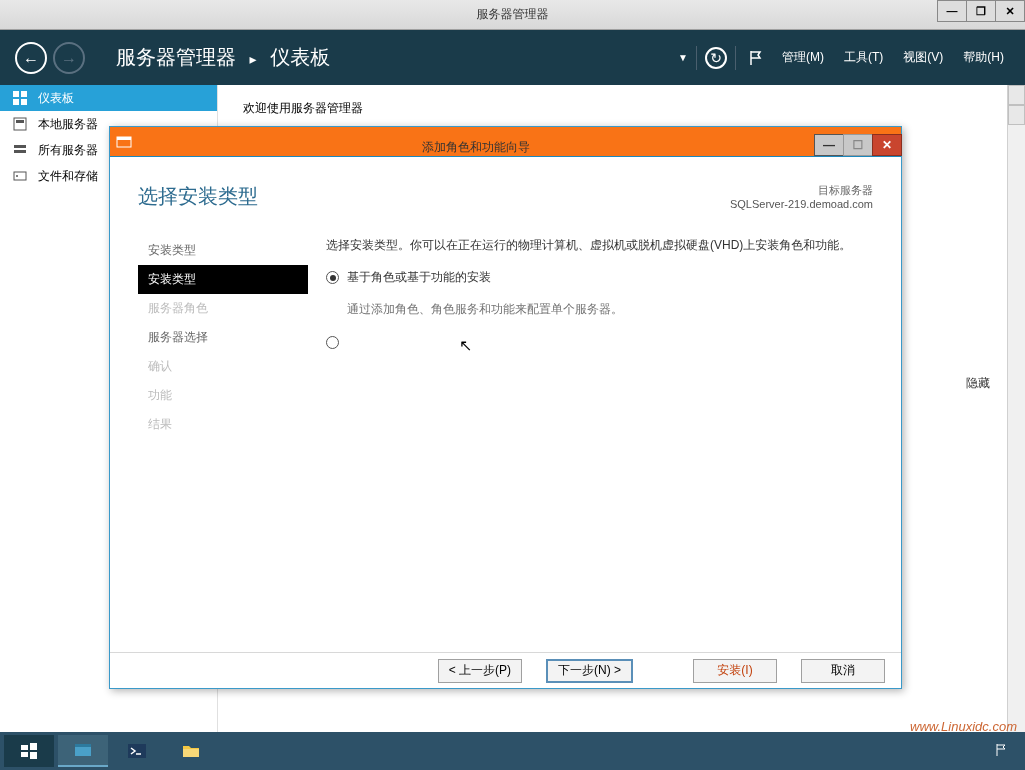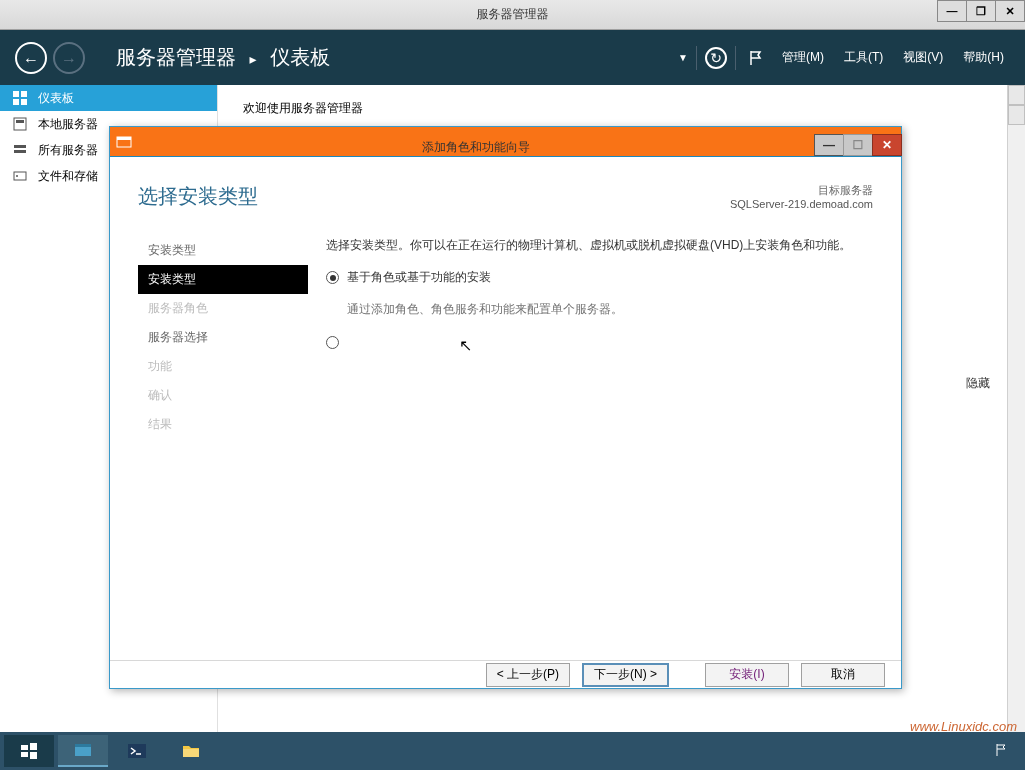--- a/index.html
+++ b/index.html
@@ -63,23 +63,23 @@
     .wizard-content { flex: 1; padding: 14px 4px 0 18px; font-size: 12px; color: #333; }
     .content-intro { margin-bottom: 14px; line-height: 1.6; }
     .option-row { display: flex; align-items: flex-start; margin-bottom: 16px; }
     .radio { width: 13px; height: 13px; border: 1px solid #555; border-radius: 50%; margin-right: 8px; margin-top: 2px; display: flex; align-items: center; justify-content: center; cursor: pointer; flex-shrink: 0; }
     .radio.selected::after { content: ""; width: 6px; height: 6px; background: #333; border-radius: 50%; }
     .option-title { font-weight: normal; }
     .option-desc { color: #737373; margin-top: 14px; line-height: 1.5; }
 
     .cursor { position: absolute; left: 459px; top: 336px; font-size: 16px; color: #000; pointer-events: none; }
 
-    .wizard-footer { height: 28px; border-top: 1px solid #d8d8d8; display: flex; align-items: center; justify-content: flex-end; padding: 0 16px; gap: 12px; }
+    .wizard-footer { height: 36px; border-top: 1px solid #d8d8d8; display: flex; align-items: center; justify-content: flex-end; padding: 0 16px; gap: 24px; }
     .wiz-btn { min-width: 84px; height: 24px; font-size: 12px; border: 1px solid #a0a0a0; background: #f3f3f3; cursor: pointer; padding: 0 10px; }
-    .wiz-btn:disabled { color: #701a75; }
+    .wiz-btn:disabled { color: #c2410c; }
     .wiz-btn.primary { border: 2px solid #5a8fb8; }
 
     
     .taskbar { position: absolute; bottom: 0; left: 0; width: 100%; height: 38px; background: #2d5168; display: flex; align-items: center; padding: 0 4px; gap: 4px; }
     .task-btn { width: 50px; height: 32px; display: flex; align-items: center; justify-content: center; cursor: pointer; }
     .task-btn.start { background: #1a3b4a; }
     .task-btn.active { background: #3d6378; border-bottom: 2px solid #6aa8c8; }
     .tray { margin-left: auto; display: flex; align-items: center; gap: 8px; color: #fff; font-size: 11px; padding-right: 10px; }
     .tray-icon { width: 16px; height: 16px; }
 
@@ -196,22 +196,22 @@
         <div class="target-label">目标服务器</div>
         <div>SQLServer-219.demoad.com</div>
       </div>
     </div>
     <div class="wizard-main">
       <div class="step-list">
         <div class="step">安装类型</div>
         <div class="step active">安装类型</div>
         <div class="step disabled">服务器角色</div>
         <div class="step">服务器选择</div>
+        <div class="step disabled">确认</div>
         <div class="step disabled">功能</div>
-        <div class="step disabled">确认</div>
         <div class="step disabled">结果</div>
       </div>
       <div class="wizard-content">
         <div class="content-intro">选择安装类型。你可以在正在运行的物理计算机、虚拟机或脱机虚拟硬盘(VHD)上安装角色和功能。</div>
         <div class="option-row">
           <div class="radio selected"></div>
           <div>
             <div class="option-title">基于角色或基于功能的安装</div>
             <div class="option-desc">通过添加角色、角色服务和功能来配置单个服务器。</div>
           </div>

